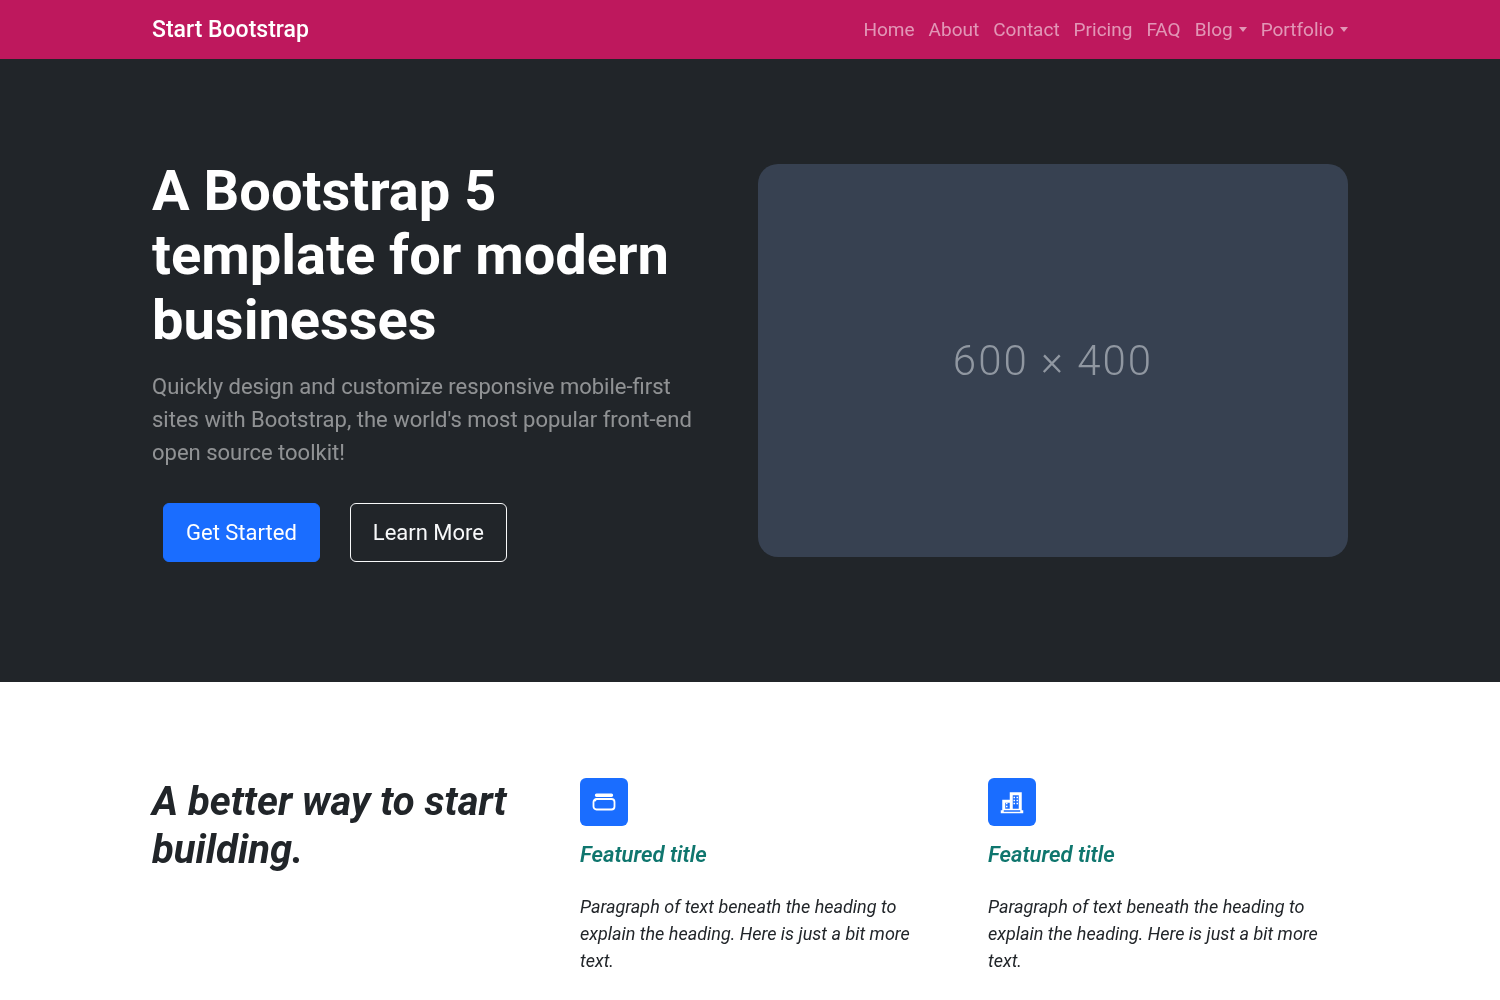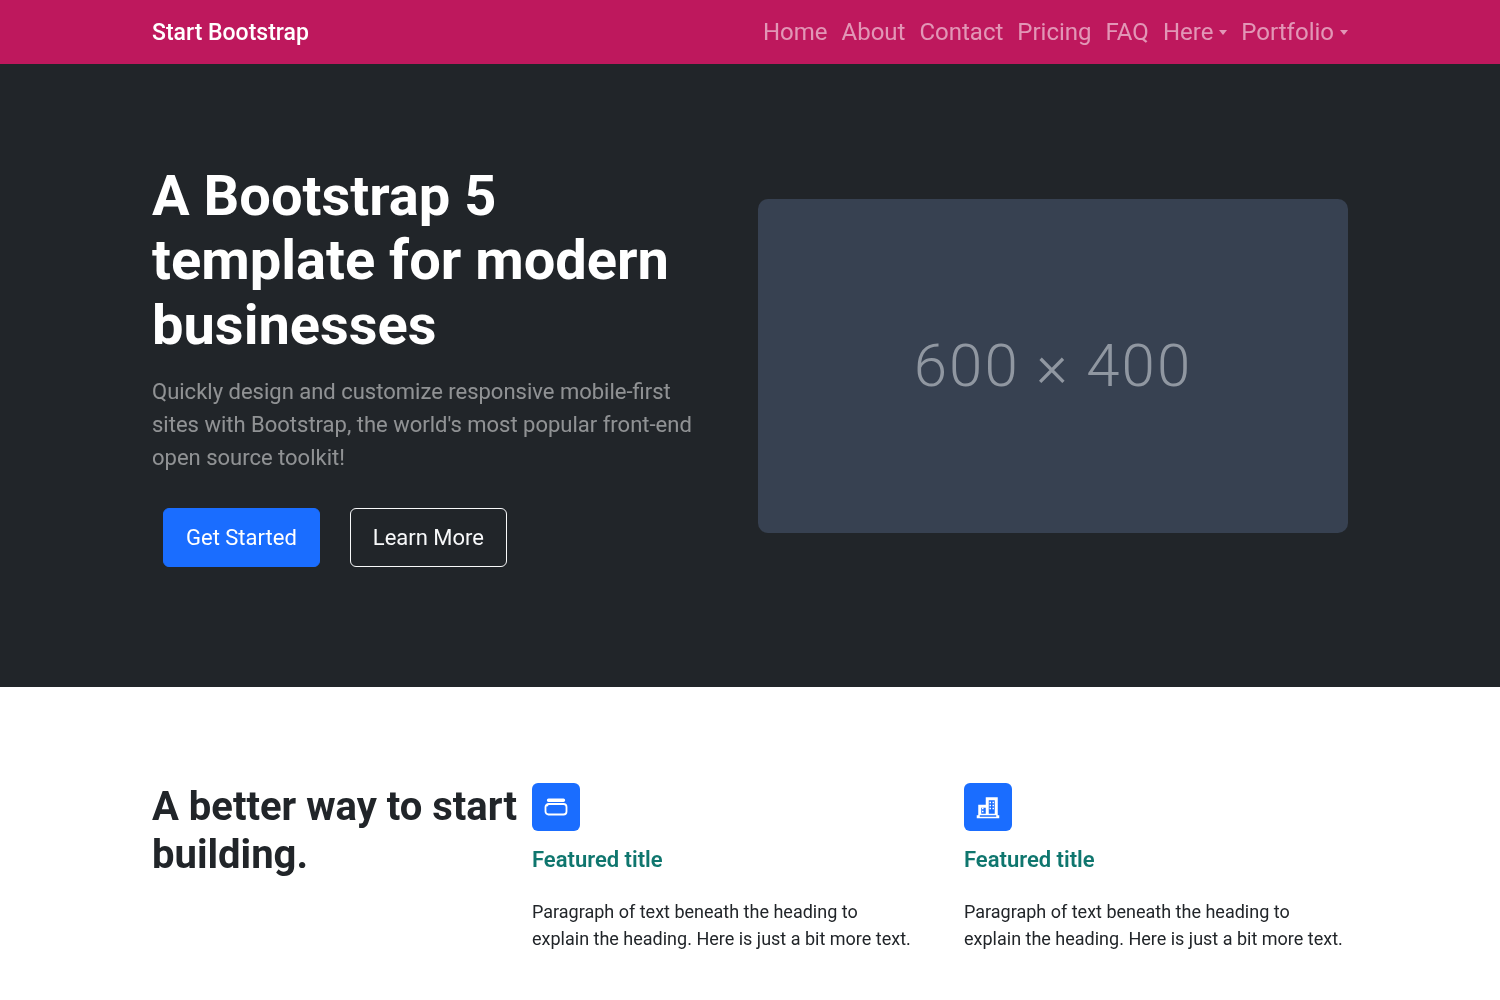--- a/index.html
+++ b/index.html
@@ -31,21 +31,21 @@
     text-decoration: none;
   }
   .nav {
     display: flex;
     gap: 14px;
     align-items: center;
   }
   .nav a {
     color: rgba(255,255,255,0.55);
     text-decoration: none;
-    font-size: 24px;
+    font-size: 19px;
     padding: 8px 0;
     display: flex;
     align-items: center;
     gap: 4px;
   }
   .caret {
     display: inline-block;
     width: 0; height: 0;
     border-left: 4px solid transparent;
     border-right: 4px solid transparent;
@@ -103,38 +103,40 @@
   .btn-outline-light {
     background: transparent;
     color: #f8f9fa;
     border-color: #f8f9fa;
   }
   .hero-right {
     flex: 0 0 590px;
   }
   .placeholder-img {
     width: 590px;
-    height: 334px;
+    height: 393px;
     background: #374151;
-    border-radius: 10px;
+    border-radius: 20px;
     display: flex;
     align-items: center;
     justify-content: center;
     color: #9097a1;
-    font-size: 60px;
+    font-size: 42px;
     font-weight: 300;
     letter-spacing: 2px;
   }
   
   .features {
     padding: 96px 0 40px;
     background: #fff;
   }
   .features-row {
     display: flex;
+    gap: 48px;
+    font-style: italic;
   }
   .features-left {
     flex: 0 0 380px;
   }
   .features-heading {
     font-size: 40px;
     font-weight: 700;
     line-height: 1.2;
     color: #212529;
   }
@@ -188,21 +190,21 @@
       <a>
           <span>Contact</span>
         </a>
       <a>
           <span>Pricing</span>
         </a>
       <a>
           <span>FAQ</span>
         </a>
       <a>
-          <span>Here</span>
+          <span>Blog</span>
           <span class="caret"></span>
         </a>
       <a>
           <span>Portfolio</span>
           <span class="caret"></span>
         </a>
     </div>
   </div>
 </nav>
 

